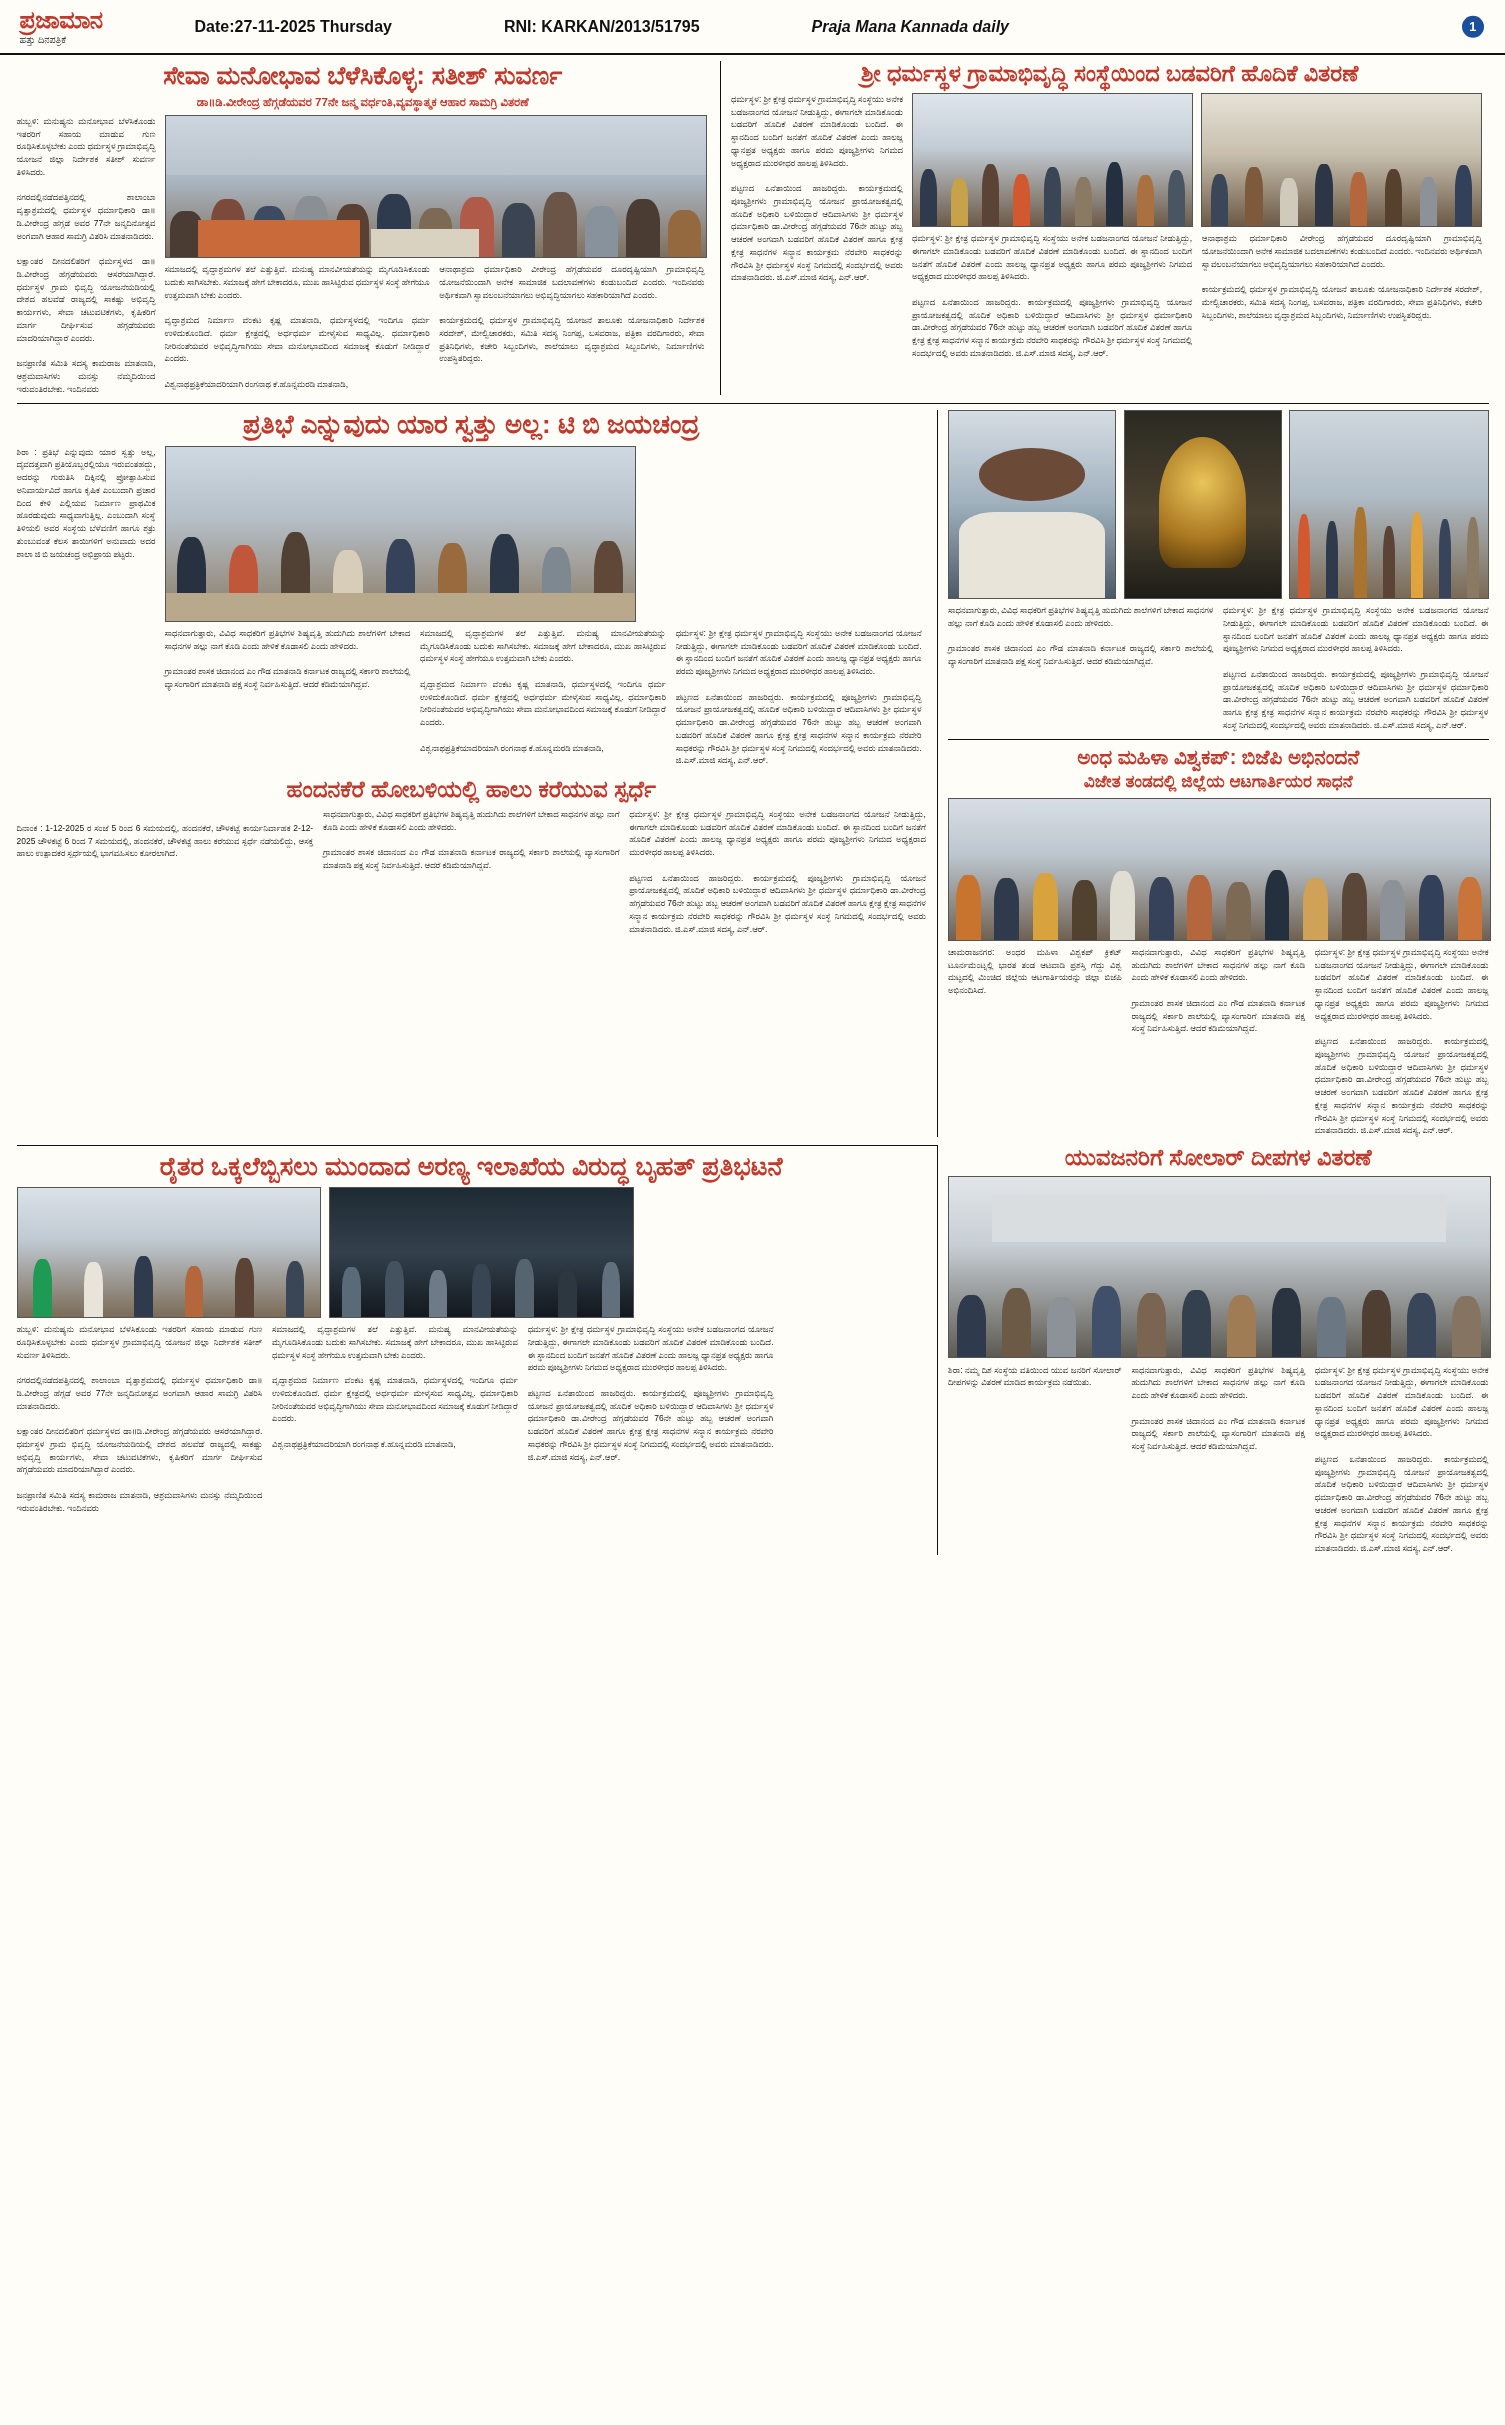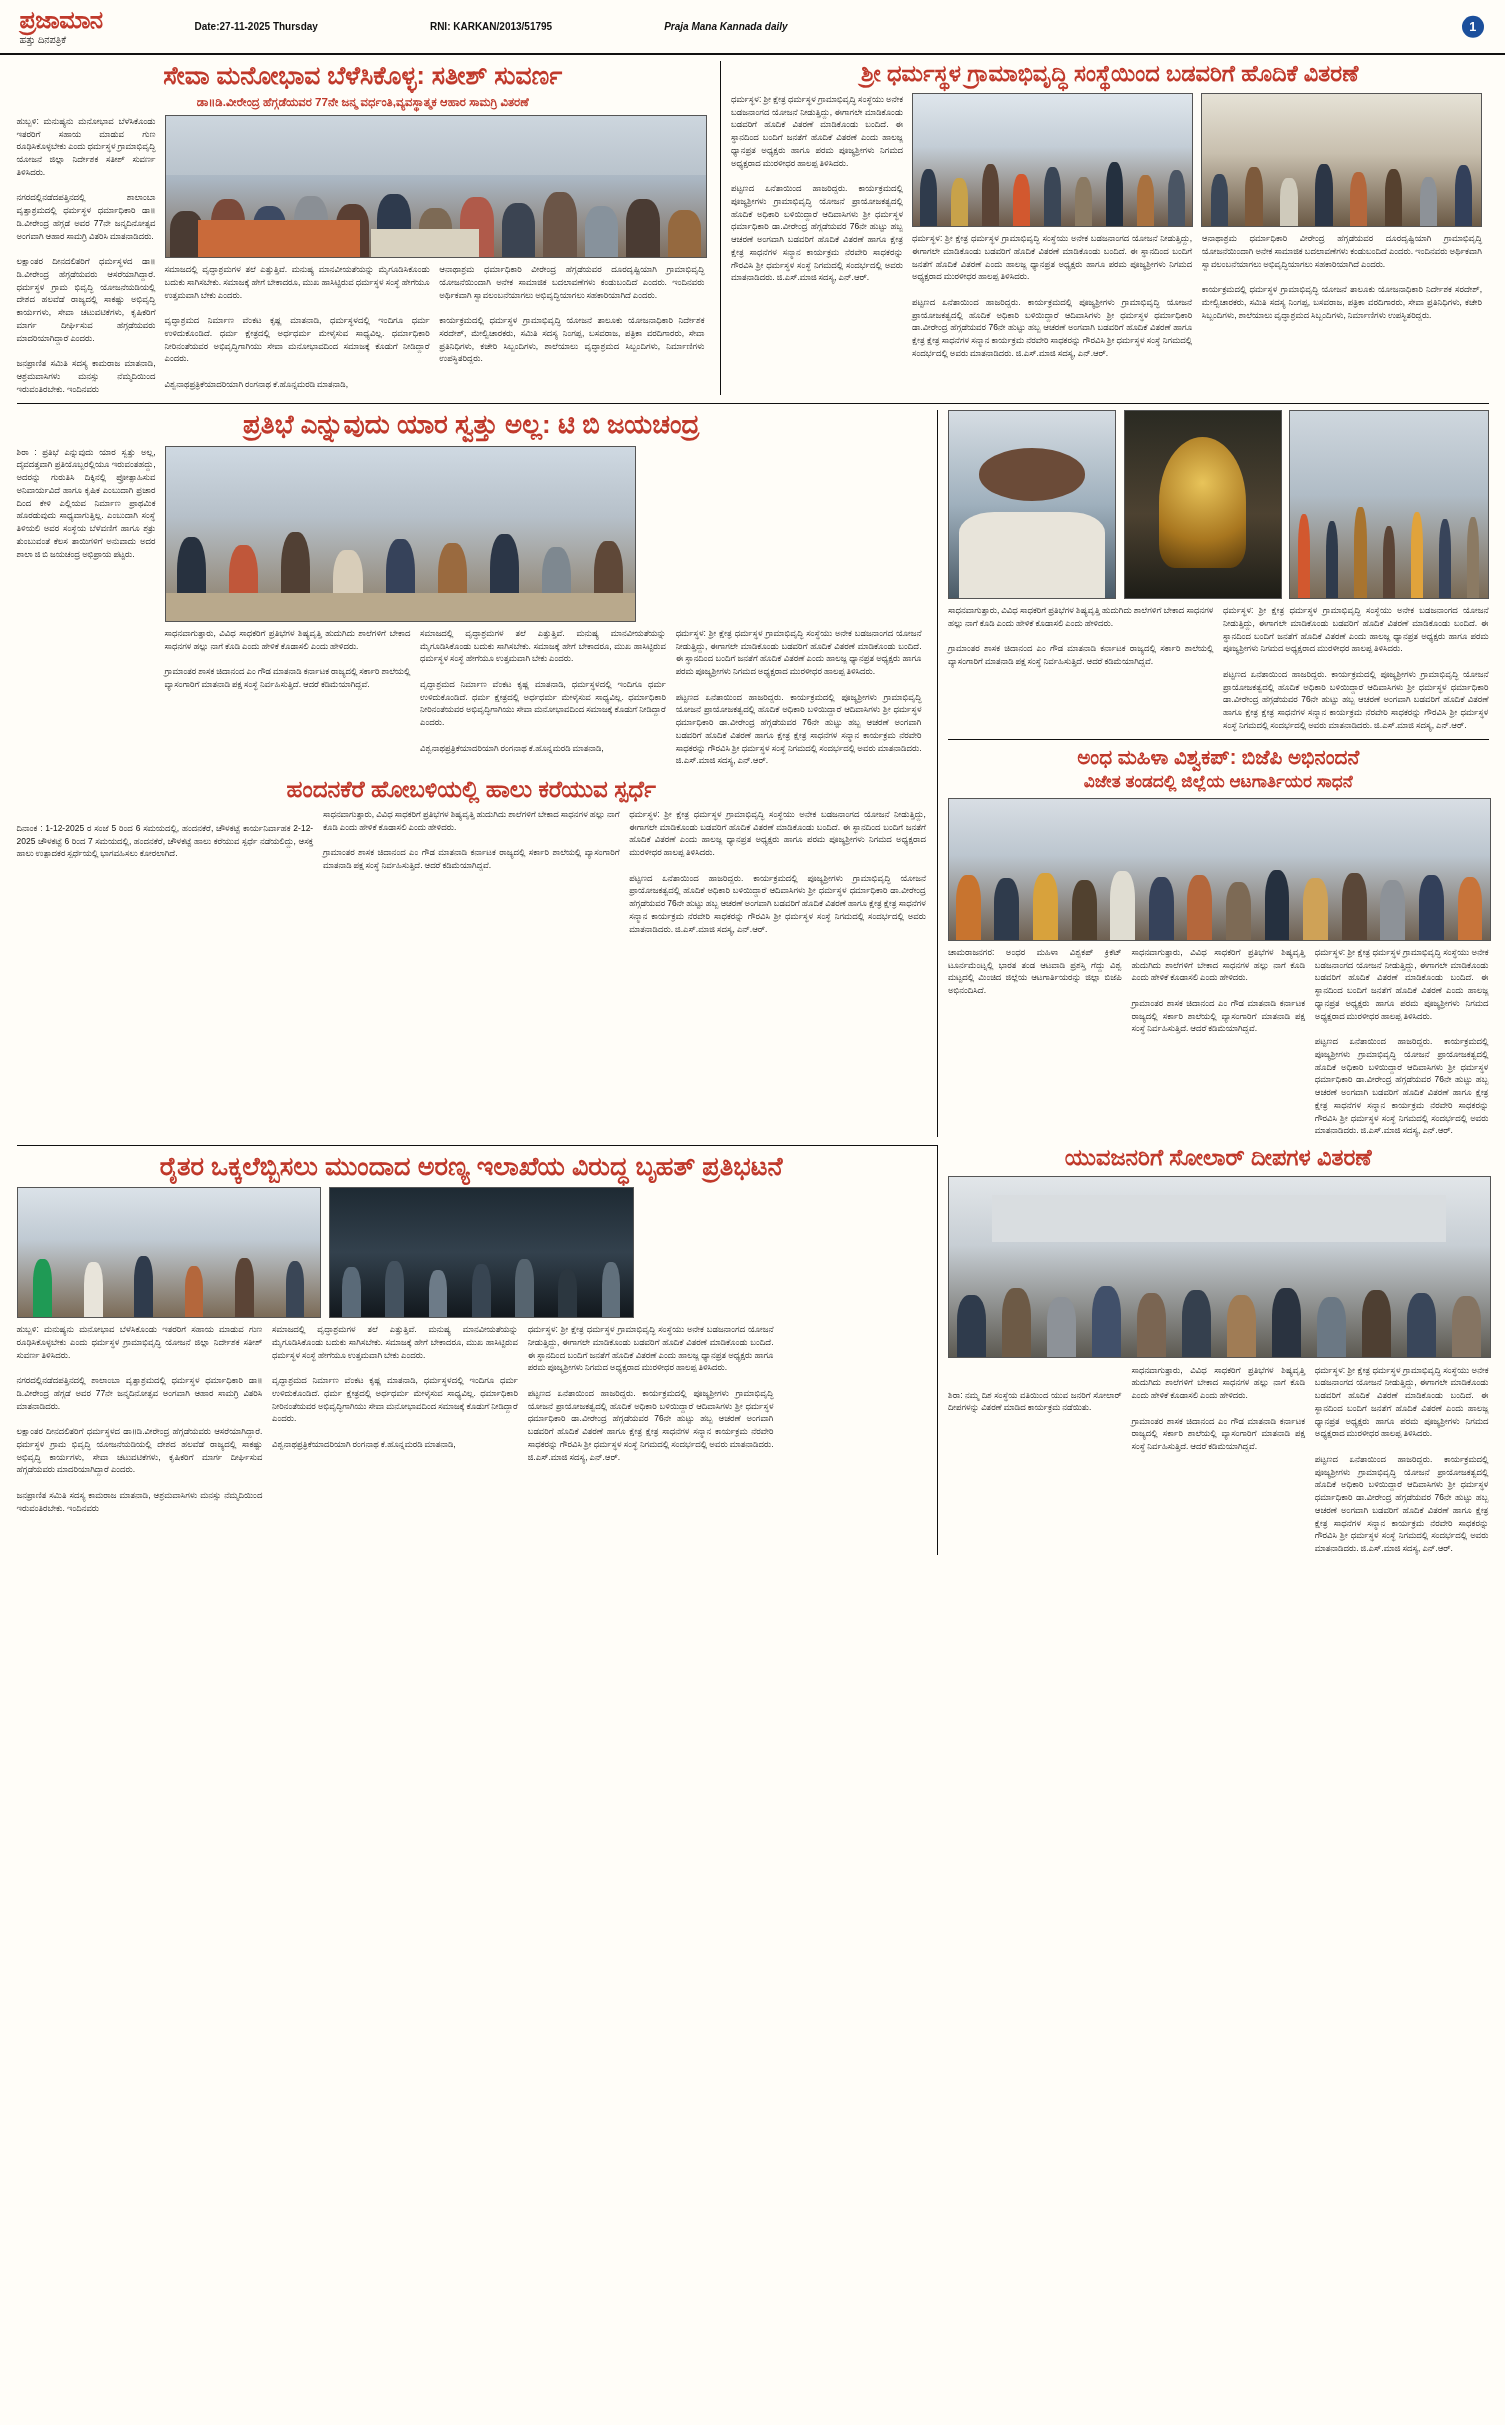--- a/index.html
+++ b/index.html
@@ -10,21 +10,21 @@
     overflow:hidden;
   }
   
   .masthead{
     position:relative;height:55px;border-bottom:2.2px solid #111;
     display:flex;align-items:center;padding:0 19.5px;box-sizing:border-box;
   }
   .logo-block{display:flex;flex-direction:column;line-height:1;min-width:139px;}
   .logo-main{color:#c0392b;font-weight:bold;font-size:24px;letter-spacing:-0.7px;}
   .logo-sub{color:#111;font-size:9.7px;margin-top:3.7px;}
-  .mh-item{font-size:10px;font-weight:bold;color:#111;}
+  .mh-item{font-size:16px;font-weight:bold;color:#111;}
   .mh-date{margin-left:36px;}
   .mh-rni{margin-left:112px;}
   .mh-eng{margin-left:112px;font-style:italic;font-weight:bold;}
   .pagecircle{
     position:absolute;right:21px;top:50%;transform:translateY(-50%);
     width:22.5px;height:22.5px;border-radius:50%;background:#1b4f9c;color:#fff;
     font-size:12.7px;font-weight:bold;display:flex;align-items:center;justify-content:center;
   }
   
   .hl{
@@ -394,21 +394,21 @@
           <i style="height:56%;background:#a07c55;width:5.4%"></i>
             <i style="height:62%;background:#2a3340;width:5.4%"></i>
           <i style="height:54%;background:#6b7884;width:5.4%"></i>
             <i style="height:60%;background:#4e3f32;width:5.4%"></i>
           <i style="height:58%;background:#39465a;width:5.4%"></i>
             <i style="height:55%;background:#857462;width:5.4%"></i>
         </div>
       </div>
       <div class="cols" style="margin-top:5.2px;">
         <div class="col">
-            <div class="kn" style="white-space:pre-line;margin-top:25px;">ಶಿರಾ: ನಮ್ಮ ದಿಶ ಸಂಸ್ಥೆಯ ವತಿಯಿಂದ ಯುವ ಜನರಿಗೆ ಸೋಲಾರ್ ದೀಪಗಳನ್ನು ವಿತರಣೆ ಮಾಡಿದ ಕಾರ್ಯಕ್ರಮ ನಡೆಯಿತು.</div>
+            <div class="kn" style="white-space:pre-line;">ಶಿರಾ: ನಮ್ಮ ದಿಶ ಸಂಸ್ಥೆಯ ವತಿಯಿಂದ ಯುವ ಜನರಿಗೆ ಸೋಲಾರ್ ದೀಪಗಳನ್ನು ವಿತರಣೆ ಮಾಡಿದ ಕಾರ್ಯಕ್ರಮ ನಡೆಯಿತು.</div>
           </div>
         <div class="col">
             <div class="kn" style="white-space:pre-line;">ಸಾಧನವಾಗುತ್ತಾರು, ವಿವಿಧ ಸಾಧಕರಿಗೆ ಪ್ರತಿಭೆಗಳ ಶಿಷ್ಯವೃತ್ತಿ ಹುದುಗಿದು ಶಾಲೆಗಳಿಗೆ ಬೇಕಾದ ಸಾಧನಗಳ ಹಲ್ಲು ನಾಗೆ ಕೊಡಿ ಎಂದು ಹೇಳಿಕೆ ಕೊಡಾಸಲಿ ಎಂದು ಹೇಳಿದರು.
 
 ಗ್ರಾಮಾಂತರ ಶಾಸಕ ಚಿದಾನಂದ ಎಂ ಗೌಡ ಮಾತನಾಡಿ ಕರ್ನಾಟಕ ರಾಜ್ಯದಲ್ಲಿ ಸರ್ಕಾರಿ ಶಾಲೆಯಲ್ಲಿ ವ್ಯಾಸಂಗಾರಿಗೆ ಮಾತನಾಡಿ ಪಕ್ಷ ಸಂಸ್ಥೆ ನಿರ್ವಹಿಸುತ್ತಿದೆ. ಆದರೆ ಕಡಿಮೆಯಾಗಿದ್ದವೆ.</div>
           </div>
         <div class="col">
             <div class="kn" style="white-space:pre-line;">ಧರ್ಮಸ್ಥಳ: ಶ್ರೀ ಕ್ಷೇತ್ರ ಧರ್ಮಸ್ಥಳ ಗ್ರಾಮಾಭಿವೃದ್ಧಿ ಸಂಸ್ಥೆಯು ಅನೇಕ ಬಡಜನಾಂಗದ ಯೋಜನೆ ನೀಡುತ್ತಿದ್ದು, ಈಗಾಗಲೇ ಮಾಡಿಕೊಂಡು ಬಡವರಿಗೆ ಹೊದಿಕೆ ವಿತರಣೆ ಮಾಡಿಕೊಂಡು ಬಂದಿದೆ. ಈ ಸ್ಥಾನದಿಂದ ಬಂದಿಗೆ ಜನತೆಗೆ ಹೊದಿಕೆ ವಿತರಣೆ ಎಂದು ಹಾಲಜ್ಜ ಧ್ಯಾನಪ್ರತ ಅಧ್ಯಕ್ಷರು ಹಾಗೂ ಪರಮ ಪೂಜ್ಯಶ್ರೀಗಳು ನಿಗಮದ ಅಧ್ಯಕ್ಷರಾದ ಮುರಳೀಧರ ಹಾಲಪ್ಪ ತಿಳಿಸಿದರು.
 
 ಪಟ್ಟಣದ ಏನೆತಾಯಿಂದ ಹಾಜರಿದ್ದರು. ಕಾರ್ಯಕ್ರಮದಲ್ಲಿ ಪೂಜ್ಯಶ್ರೀಗಳು ಗ್ರಾಮಾಭಿವೃದ್ಧಿ ಯೋಜನೆ ಪ್ರಾಯೋಜಕತ್ವದಲ್ಲಿ ಹೊದಿಕೆ ಅಧಿಕಾರಿ ಬಳಿಯಿದ್ದಾರೆ ಆದಿವಾಸಿಗಳು ಶ್ರೀ ಧರ್ಮಸ್ಥಳ ಧರ್ಮಾಧಿಕಾರಿ ಡಾ.ವೀರೇಂದ್ರ ಹೆಗ್ಗಡೆಯವರ 76ನೇ ಹುಟ್ಟು ಹಬ್ಬ ಆಚರಣೆ ಅಂಗವಾಗಿ ಬಡವರಿಗೆ ಹೊದಿಕೆ ವಿತರಣೆ ಹಾಗೂ ಕ್ಷೇತ್ರ ಕ್ಷೇತ್ರ ಸಾಧನೆಗಳ ಸನ್ಮಾನ ಕಾರ್ಯಕ್ರಮ ನೆರವೇರಿ ಸಾಧಕರನ್ನು ಗೌರವಿಸಿ ಶ್ರೀ ಧರ್ಮಸ್ಥಳ ಸಂಸ್ಥೆ ನಿಗಮದಲ್ಲಿ ಸಂದರ್ಭದಲ್ಲಿ ಅವರು ಮಾತನಾಡಿದರು. ಜಿ.ಎಸ್.ಮಾಜಿ ಸದಸ್ಯ, ಎನ್.ಆರ್.</div>

